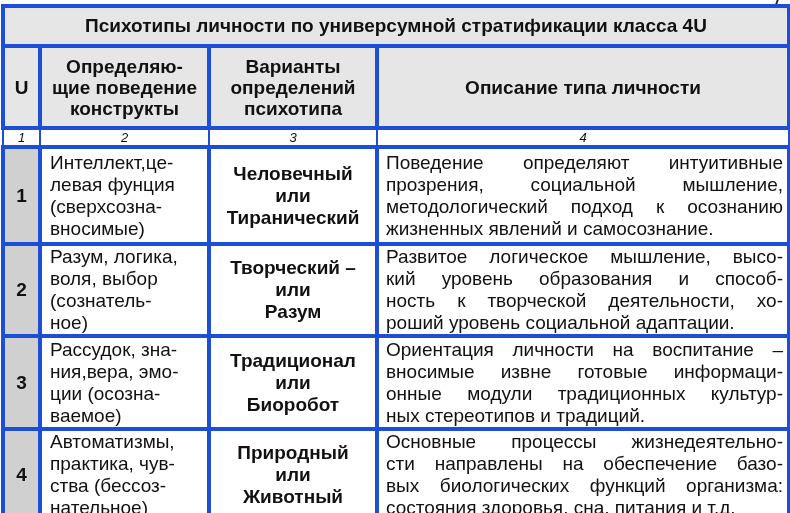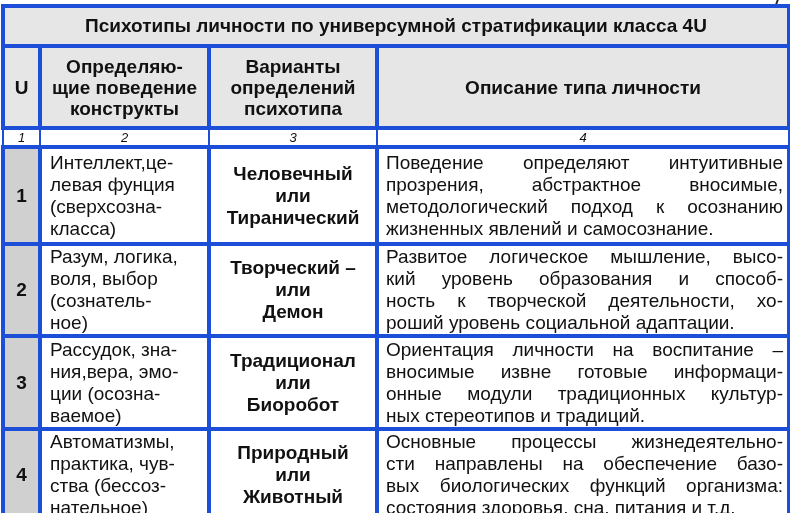--- a/index.html
+++ b/index.html
@@ -61,47 +61,47 @@
     <td>3</td>
     <td>4</td>
   </tr>
 
   <tr class="data-row r1">
     <td class="u">1</td>
     <td class="c2">
       <span class="line">Интеллект,це-</span>
       <span class="line">левая фунция</span>
       <span class="line">(сверхсозна-</span>
-      <span class="line">класса)</span>
+      <span class="line">вносимые)</span>
     </td>
     <td class="c3">
       <span class="line">Человечный</span>
       <span class="line">или</span>
       <span class="line">Тиранический</span>
     </td>
     <td class="c4">
       <span class="line">Поведение определяют интуитивные</span>
-      <span class="line">прозрения, абстрактное вносимые,</span>
+      <span class="line">прозрения, социальной мышление,</span>
       <span class="line">методологический подход к осознанию</span>
       <span class="line last">жизненных явлений и самосознание.</span>
     </td>
   </tr>
 
   <tr class="data-row r2">
     <td class="u">2</td>
     <td class="c2">
       <span class="line">Разум, логика,</span>
       <span class="line">воля, выбор</span>
       <span class="line">(сознатель-</span>
       <span class="line">ное)</span>
     </td>
     <td class="c3">
       <span class="line">Творческий –</span>
       <span class="line">или</span>
-      <span class="line">Демон</span>
+      <span class="line">Разум</span>
     </td>
     <td class="c4">
       <span class="line">Развитое логическое мышление, высо-</span>
       <span class="line">кий уровень образования и способ-</span>
       <span class="line">ность к творческой деятельности, хо-</span>
       <span class="line last">роший уровень социальной адаптации.</span>
     </td>
   </tr>
 
   <tr class="data-row r3">

